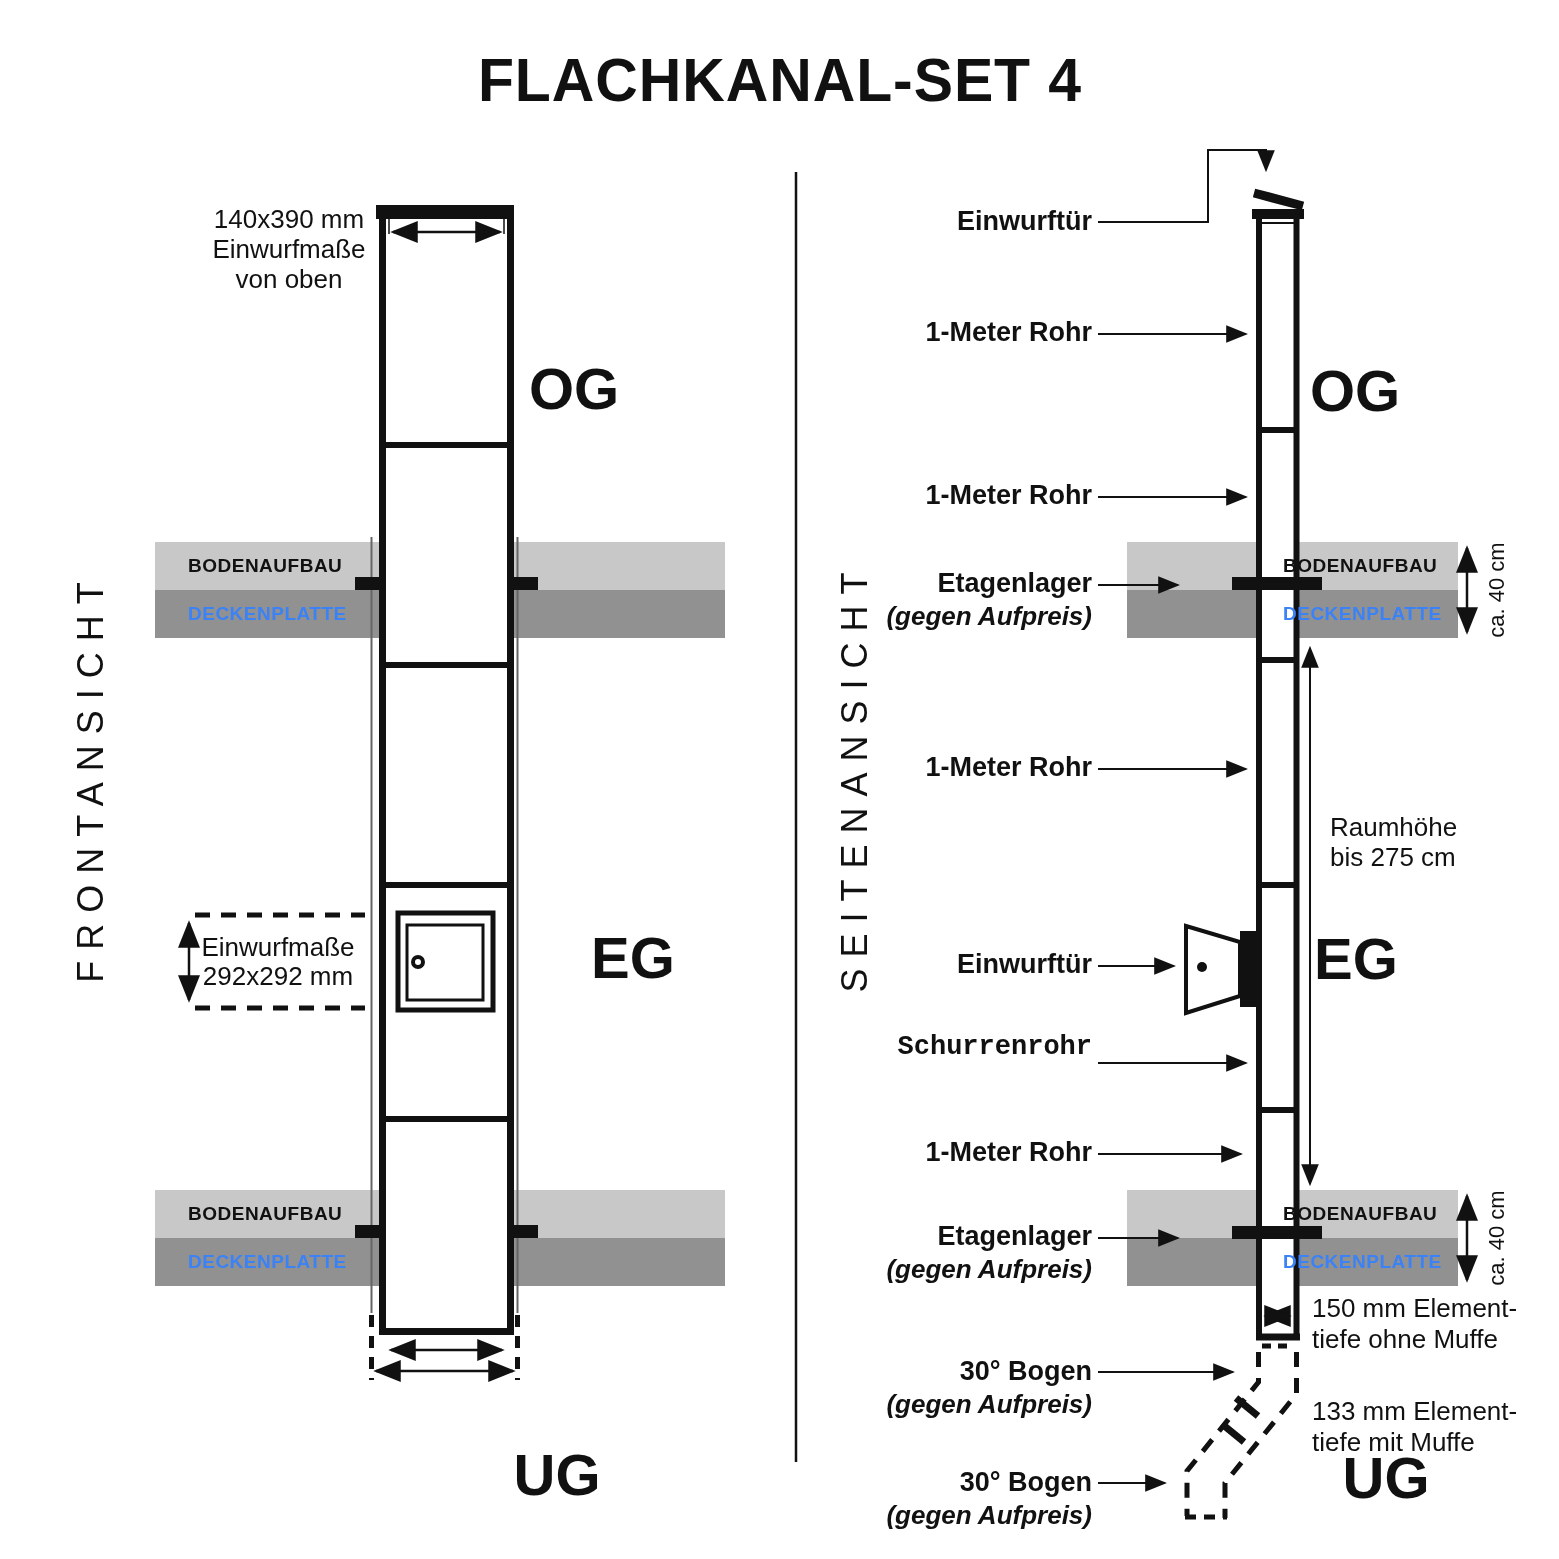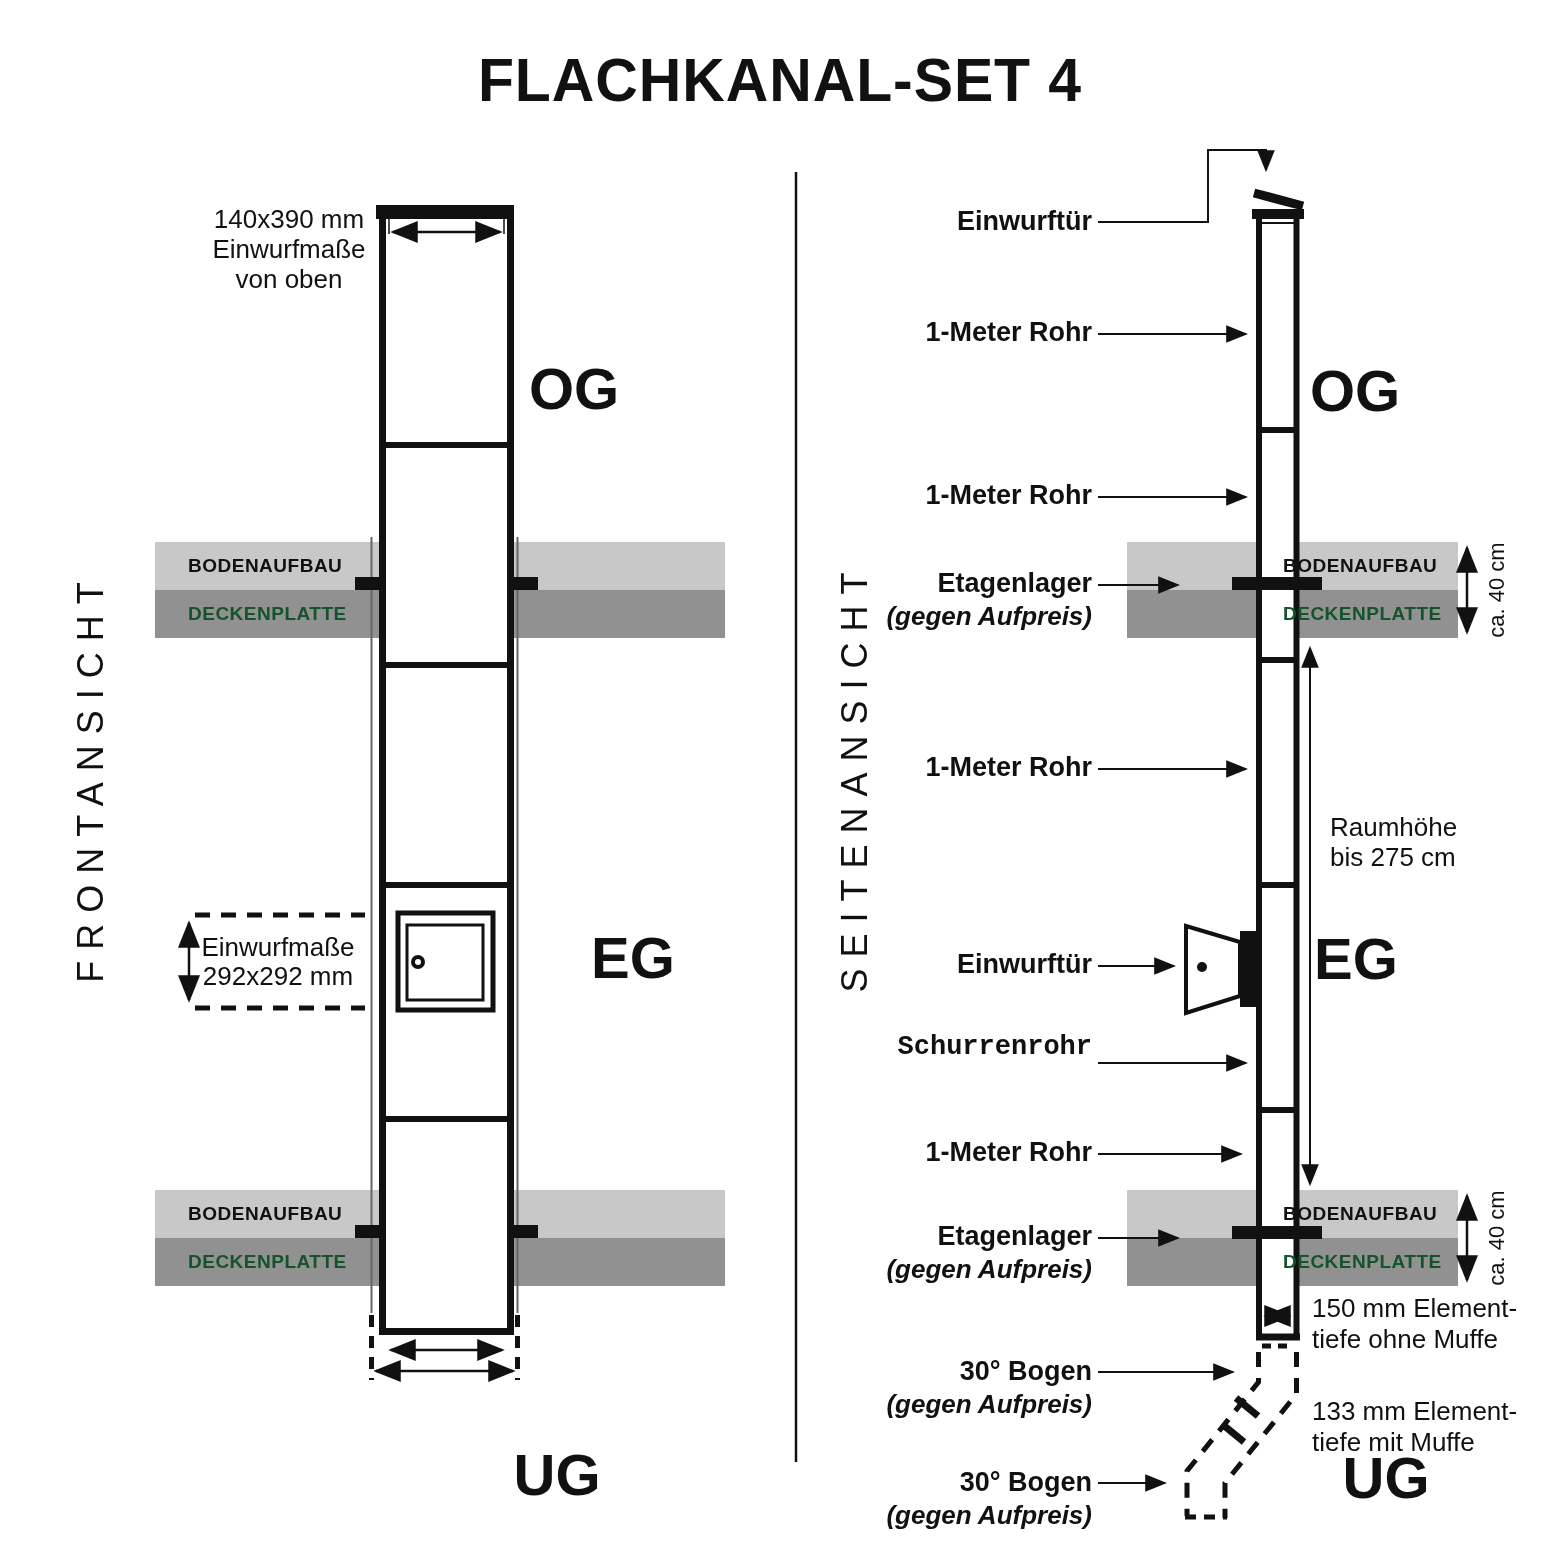--- a/index.html
+++ b/index.html
@@ -13,21 +13,21 @@
   .txt{position:absolute;z-index:3;white-space:pre-line;}
   .title{left:0;right:0;top:44px;text-align:center;}
   .title span{display:inline-block;font-size:62px;font-weight:700;letter-spacing:1px;
               transform:scaleX(0.95);}
   .viewlabel{font-size:36px;letter-spacing:11px;transform:translate(-50%,-50%) rotate(-90deg);
              white-space:nowrap;}
   .note{font-size:26px;line-height:30px;}
   .center{text-align:center;}
   .floor{font-size:58px;font-weight:700;width:130px;text-align:center;white-space:nowrap;}
   .bandlabel{font-size:19px;font-weight:700;letter-spacing:0.5px;white-space:nowrap;}
-  .bandlabel.on-dark{color:#14532d;}
+  .bandlabel.on-dark{color:#3b82f6;}
   .sidelabel{right:467px;text-align:right;}
   .sidelabel .main{display:block;font-size:27px;font-weight:700;white-space:nowrap;}
   .sidelabel .sub{display:block;font-size:26px;font-style:italic;font-weight:700;
                   white-space:nowrap;margin-top:2px;}
   .rot{transform:translate(-50%,-50%) rotate(-90deg);white-space:nowrap;font-size:22px;}
   .footnote{font-size:27px;font-style:italic;letter-spacing:2.5px;white-space:nowrap;}
 </style>
 </head>
 <body>
 

